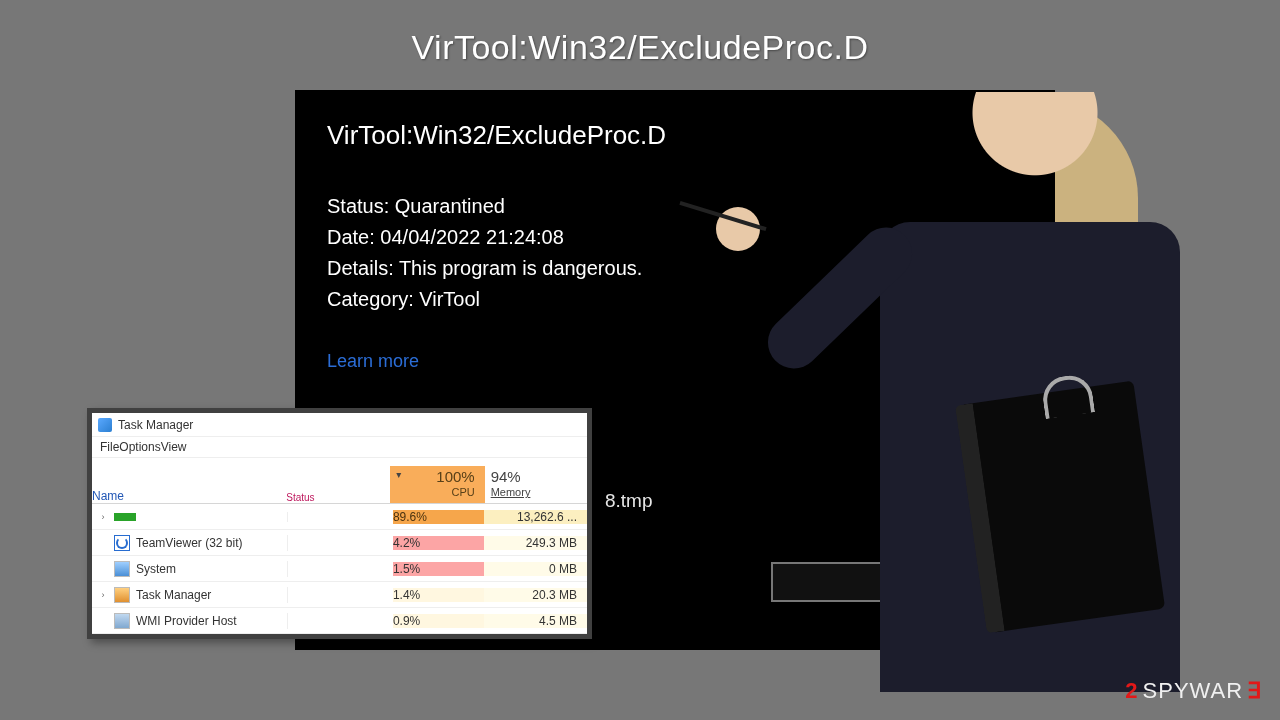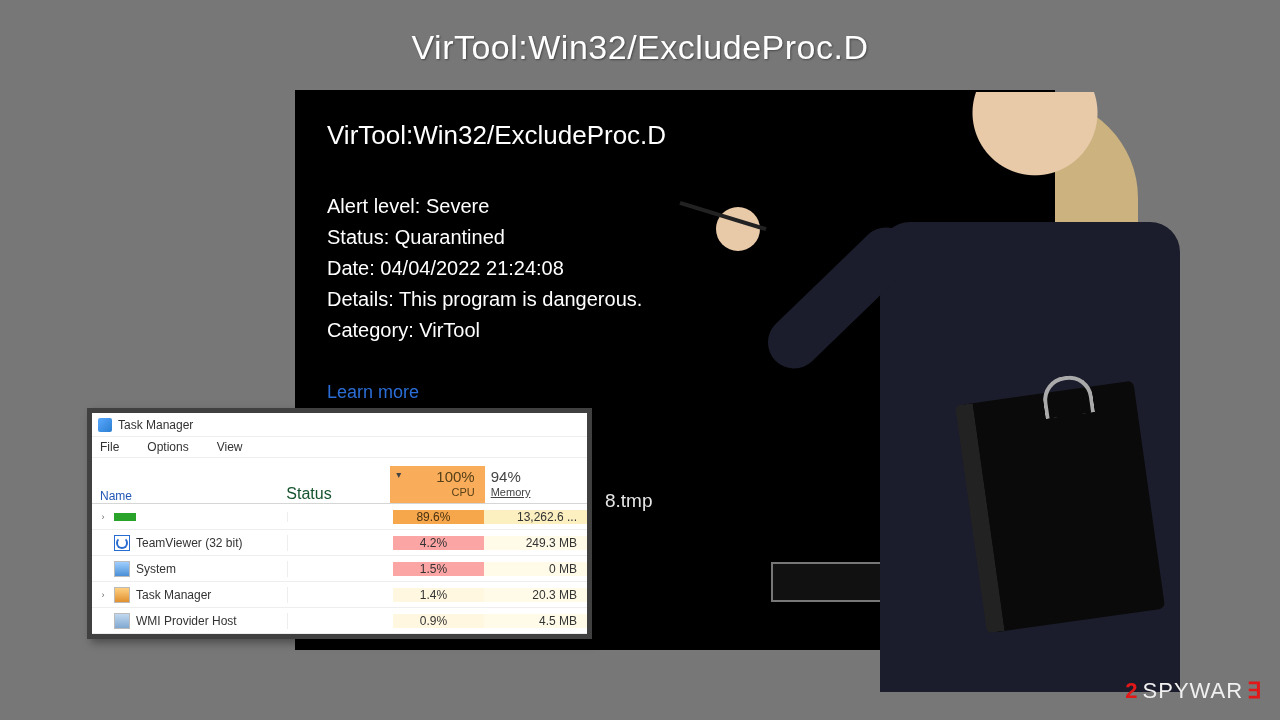--- a/index.html
+++ b/index.html
@@ -83,21 +83,21 @@
     background: #fff;
     border-bottom: 1px solid #eee;
   }
   .tm-titlebar .ic {
     width: 14px; height: 14px;
     background: linear-gradient(135deg,#5aa9ff,#2b7fd1);
     border-radius: 2px;
   }
   .tm-menubar {
     display: flex;
-    gap: 28px;
+    gap: 0;
     padding: 3px 8px;
     border-bottom: 1px solid #eee;
   }
   .tm-tabs {
     display: flex;
     padding: 2px 4px 0 4px;
     border-bottom: 1px solid #ccc;
   }
   .tm-tab {
     padding: 4px 8px;
@@ -111,22 +111,22 @@
     border-bottom: 2px solid #fff;
     margin-bottom: -1px;
   }
   .tm-header {
     display: flex;
     align-items: flex-end;
     border-bottom: 1px solid #d6d6d6;
     height: 46px;
     padding-top: 8px;
   }
-  .tm-h-name { width: 198px; padding-left: 8px; color: #2257b5; font-size: 12px; }
-  .tm-h-status { width: 106px; color: #14532d; font-size: 16px; }
+  .tm-h-name { width: 198px; color: #2257b5; font-size: 12px; }
+  .tm-h-status { width: 106px; color: #be185d; font-size: 10px; }
   .tm-h-cpu {
     width: 96px;
     text-align: right;
     padding: 2px 10px 4px 6px;
     background: #f9ad5a;
     color: #584018;
     position: relative;
   }
   .tm-h-cpu .chevron {
     position: absolute;
@@ -146,21 +146,21 @@
   .tm-h-mem .pct { font-size: 15px; display:block; }
   .tm-h-mem .lbl { font-size: 11px; text-decoration: underline; }
   .tm-row {
     display: flex;
     align-items: center;
     height: 26px;
     border-bottom: 1px solid #eee;
   }
   .tm-c-name { width: 198px; display:flex; align-items:center; padding-left: 6px; gap:6px; border-right:1px solid #eee;}
   .tm-c-status { width: 106px; border-right:1px solid #eee;}
-  .tm-c-cpu { width: 92px; text-align: center; padding-right: 10px; }
+  .tm-c-cpu { width: 92px; text-align: left; padding-right: 10px; }
   .tm-c-mem { width: 104px; text-align: right; padding-right: 10px; }
   .cpu-high { background: #f6a64b; color:#4a3210;}
   .cpu-med  { background: #fca5a5; }
   .cpu-low  { background: #fff7e0; }
   .mem-high { background: #fcefc0; }
   .mem-low  { background: #fffbe8; }
   .chev { width:10px; color:#666; font-size:9px; display:inline-block; text-align:center;}
   .proc-icon {
     width: 16px; height: 16px; display:inline-block;
     background:#eee; border:1px solid #bbb;
@@ -257,21 +257,20 @@
   }
 </style>
 </head>
 <body>
 
 <h1 class="page-title">VirTool:Win32/ExcludeProc.D</h1>
 
 <div class="defender-panel">
   <div class="defender-title">VirTool:Win32/ExcludeProc.D</div>
   <div class="defender-details">
-    <div>Alert level: Severe</div>
     <div>Status: Quarantined</div>
     <div>Date: 04/04/2022 21:24:08</div>
     <div>Details:  This program is dangerous.</div>
     <div>Category:  VirTool</div>
   </div>
   <a class="learn-more">Learn more</a>
   <div class="tmp-text">8.tmp</div>
   <div class="defender-button"></div>
 </div>
 

